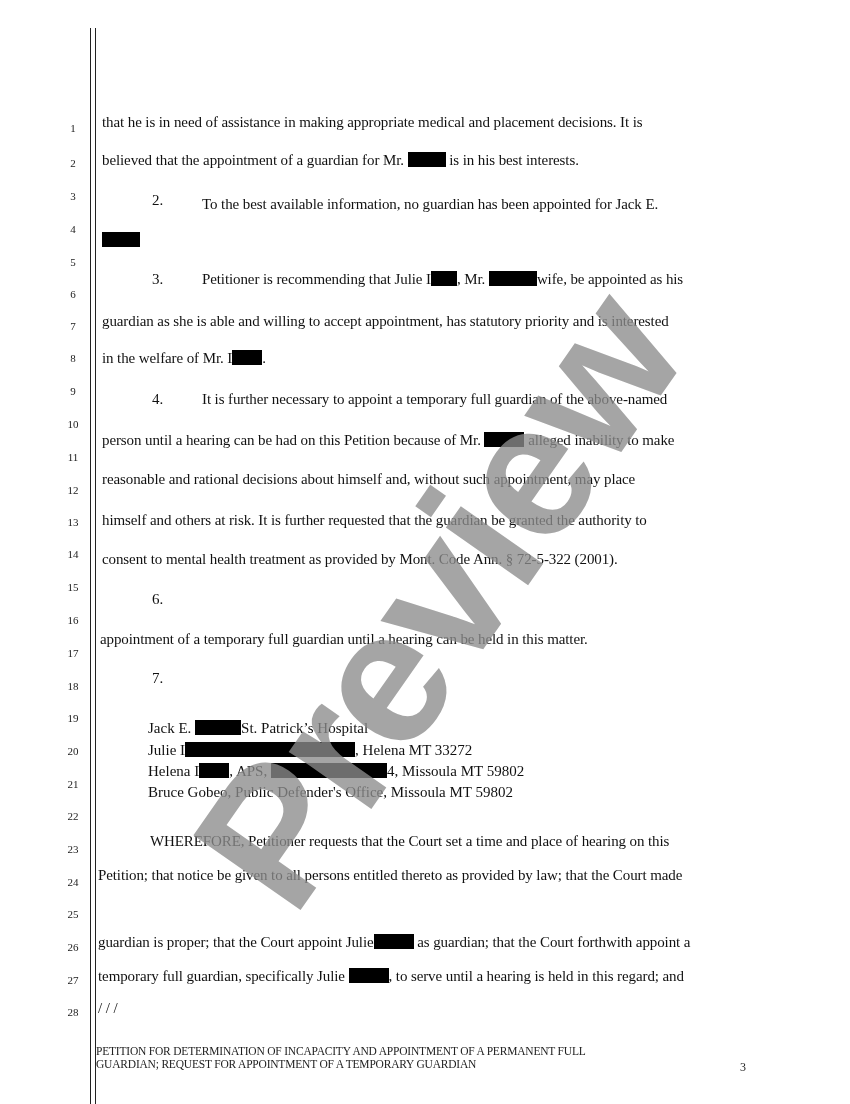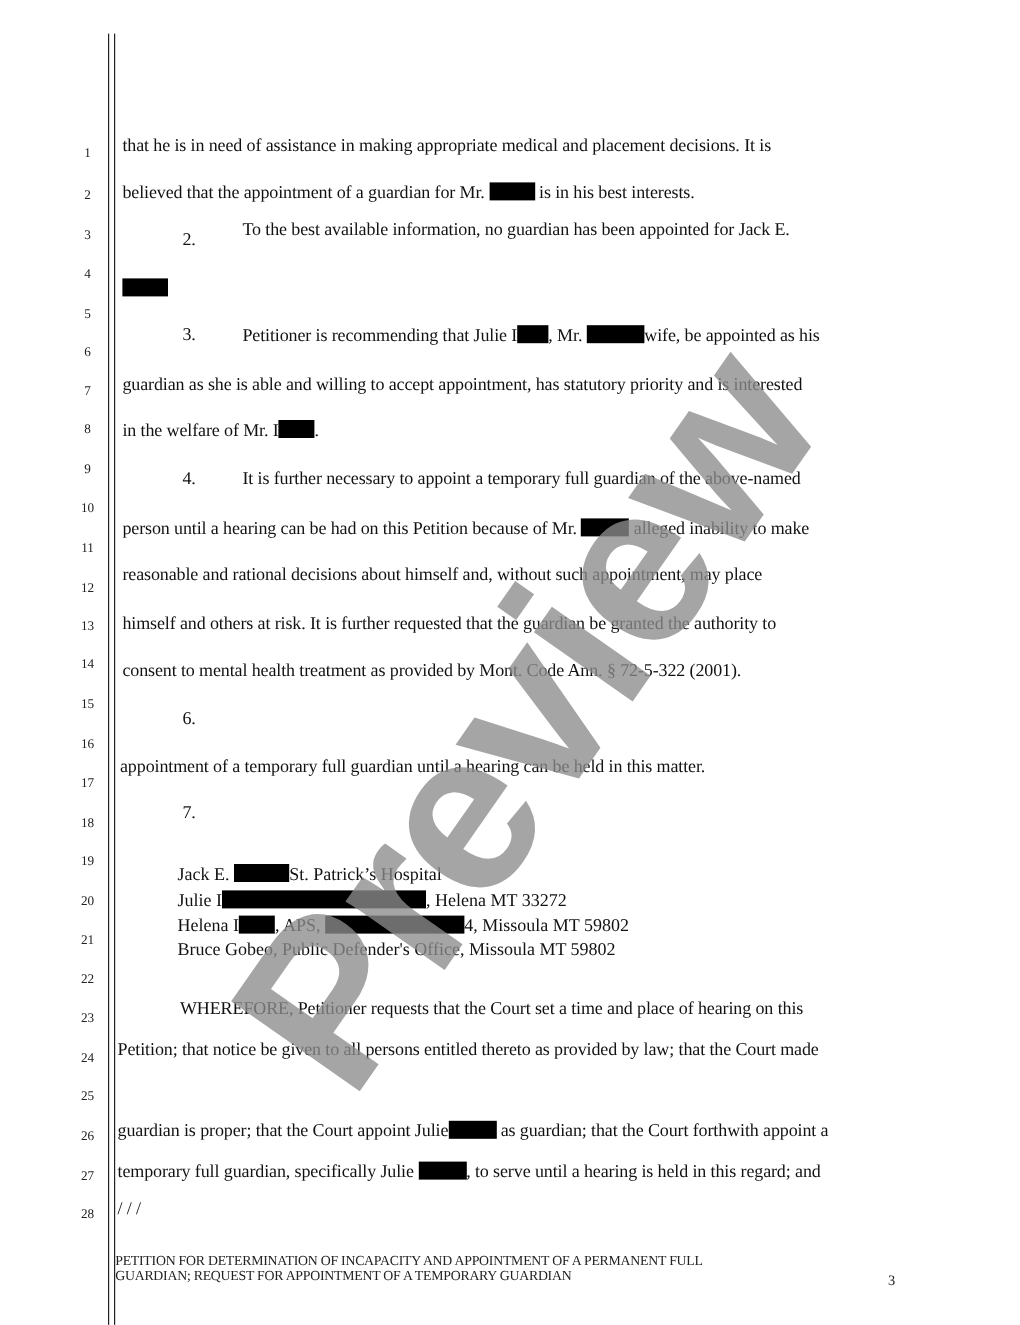--- a/index.html
+++ b/index.html
@@ -60,21 +60,21 @@
   <div class="lnum" style="top:1006px">28</div>
 
   <div class="line" style="left:102px; top:114px">that he is in need of assistance in making appropriate medical and placement decisions.  It is</div>
 
   <div class="line" style="left:102px; top:152px">
     <span>believed that the appointment of a guardian for Mr. </span><span class="redact" style="width:38px"></span>
     <span>is in his best interests.</span>
   </div>
 
   <div class="line" style="left:152px; top:192px">2.</div>
-  <div class="line" style="left:202px; top:184px">To the best available information, no guardian has been appointed for Jack E.</div>
+  <div class="line" style="left:202px; top:196px">To the best available information, no guardian has been appointed for Jack E.</div>
 
   <div class="line" style="left:102px; top:232px">
     <span class="redact" style="width:38px"></span>
   </div>
 
   <div class="line" style="left:152px; top:271px">3.</div>
   <div class="line" style="left:202px; top:271px">
     <span>Petitioner is recommending that Julie I</span><span class="redact" style="width:26px"></span><span>, Mr. </span><span class="redact" style="width:48px"></span><span>wife, be appointed as his</span>
   </div>
 

